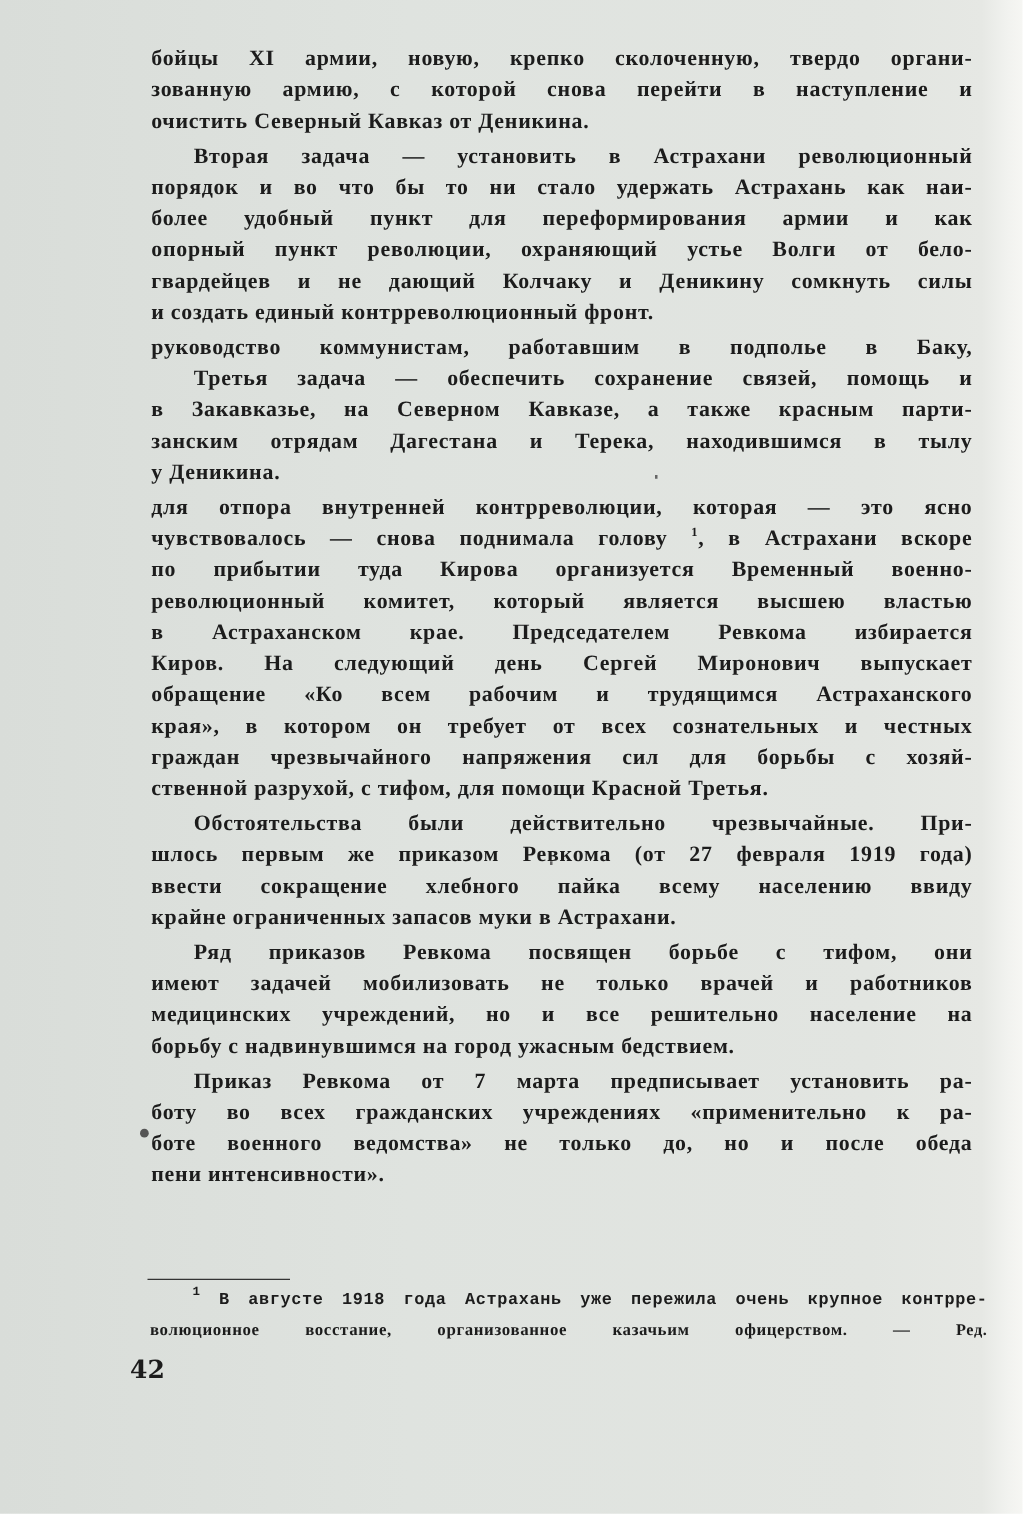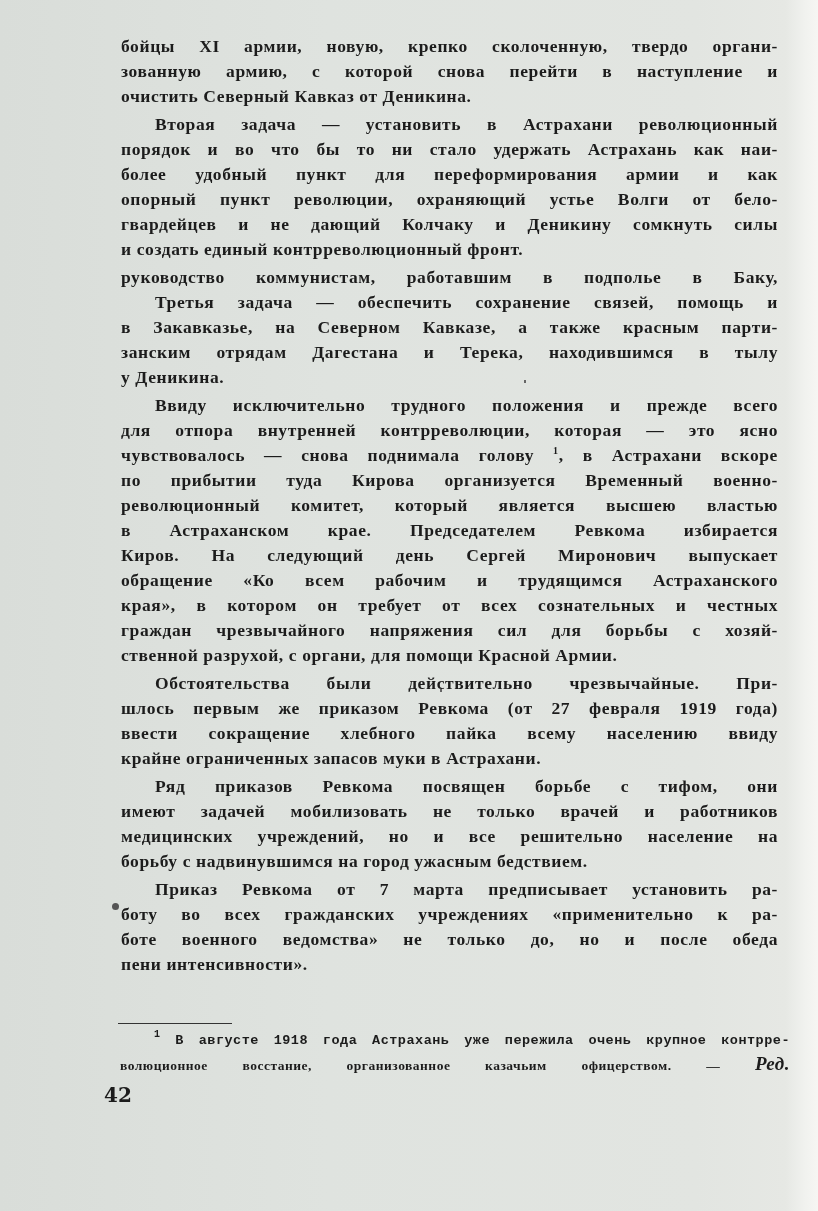--- a/index.html
+++ b/index.html
@@ -20,21 +20,21 @@
   .line.indent { padding-left: 34px; }
   .para-gap { margin-top: 3px; }
   sup { font-size: 10px; line-height: 0; vertical-align: 7px; }
   .rule { position: absolute; left: 118px; top: 1023px; width: 114px; height: 0; border-top: 1.5px solid #333; }
   .footnote { position: absolute; left: 120px; top: 1029px; width: 670px; }
   .fline {
     display: block; height: 23px; line-height: 23px; font-size: 13.5px; font-weight: bold;
     letter-spacing: 0.5px; text-align: justify; text-align-last: justify; white-space: nowrap;
   }
   .fline.indent { padding-left: 34px; font-family: Liberation Mono, monospace; }
-  .fline .ed { font-style: italic; font-size: 19px; }
+  .fline .ed { font-size: 13px; }
   .pagenum { position: absolute; left: 104px; top: 1083px; font-size: 20px; font-weight: bold; font-family: "DejaVu Serif", serif; }
   .speck { position: absolute; width: 7px; height: 7px; border-radius: 50%; background: #555; left: 112px; top: 903px; }
   .dot { position: absolute; width: 2px; height: 3px; background: #666; }
 </style>
 </head>
 <body>
 
 <div class="page">
 
   <div>
@@ -54,33 +54,32 @@
 
   <div class="para-gap">
     <span class="line">руководство коммунистам, работавшим в подполье в Баку,</span>
     <span class="line indent">Третья задача — обеспечить сохранение связей, помощь и</span>
     <span class="line">в Закавказье, на Северном Кавказе, а также красным парти-</span>
     <span class="line">занским отрядам Дагестана и Терека, находившимся в тылу</span>
     <span class="line last">у Деникина.</span>
   </div>
 
   <div class="para-gap">
-    <span class="line indent">Ввиду исключительно трудного положения и прежде всего</span>
     <span class="line">для отпора внутренней контрреволюции, которая — это ясно</span>
     <span class="line">
       <span>чувствовалось — снова поднимала голову</span>&nbsp;<sup>1</sup><span>, в Астрахани вскоре</span>
     </span>
     <span class="line">по прибытии туда Кирова организуется Временный военно-</span>
     <span class="line">революционный комитет, который является высшею властью</span>
     <span class="line">в Астраханском крае. Председателем Ревкома избирается</span>
     <span class="line">Киров. На следующий день Сергей Миронович выпускает</span>
     <span class="line">обращение «Ко всем рабочим и трудящимся Астраханского</span>
     <span class="line">края», в котором он требует от всех сознательных и честных</span>
     <span class="line">граждан чрезвычайного напряжения сил для борьбы с хозяй-</span>
-    <span class="line last">ственной разрухой, с органи, для помощи Красной Армии.</span>
+    <span class="line last">ственной разрухой, с тифом, для помощи Красной Третья.</span>
   </div>
 
   <div class="para-gap">
     <span class="line indent">Обстоятельства были действительно чрезвычайные. При-</span>
     <span class="line">шлось первым же приказом Ревкома (от 27 февраля 1919 года)</span>
     <span class="line">ввести сокращение хлебного пайка всему населению ввиду</span>
     <span class="line last">крайне ограниченных запасов муки в Астрахани.</span>
   </div>
 
   <div class="para-gap">

